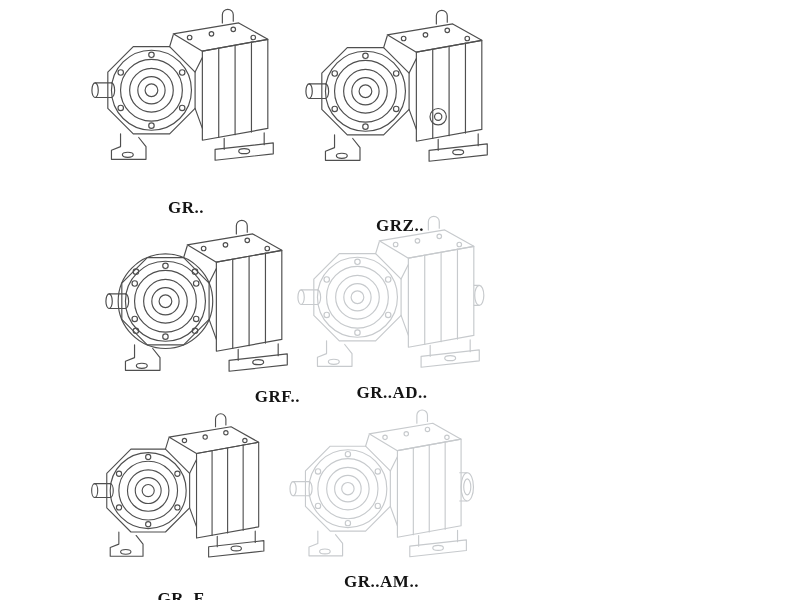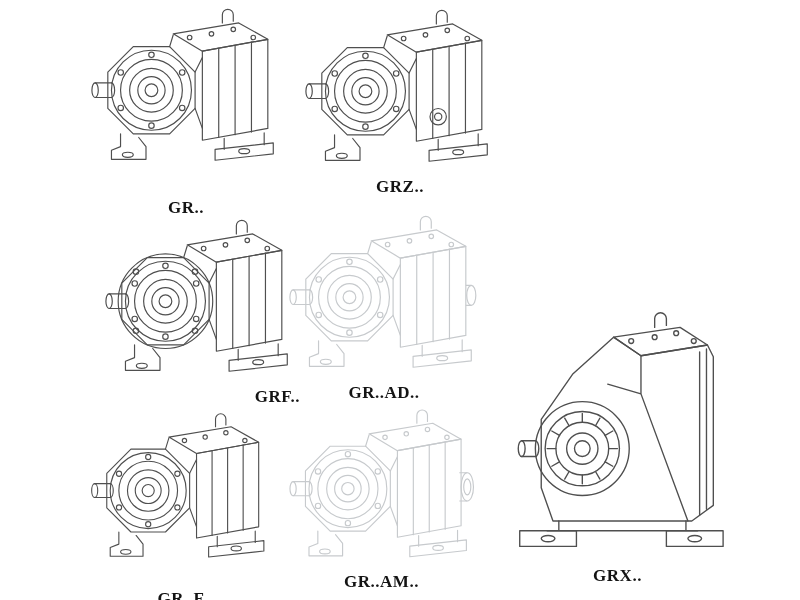--- a/index.html
+++ b/index.html
@@ -137,21 +137,21 @@
 
 <div class="canvas">
 
   <figure style="left:86px;top:1px;width:200px;gap:22px;">
     <svg class="drawing ink" width="200" height="173" viewBox="0 0 220 190">
         <use href="#gb-iso"></use>
       </svg>
     <figcaption>GR..</figcaption>
   </figure>
 
-  <figure style="left:300px;top:2px;width:200px;">
+  <figure style="left:300px;top:2px;width:200px;gap:39px;">
     <svg class="drawing ink" width="200" height="173" viewBox="0 0 220 190">
       <use href="#gb-iso"></use>
       <g fill="none" stroke="currentColor" stroke-width="1.3">
         <circle cx="152" cy="126" r="9"></circle>
           <circle cx="152" cy="126" r="4"></circle>
       </g>
     </svg>
     <figcaption>GRZ..</figcaption>
   </figure>
 
@@ -163,21 +163,21 @@
         <circle cx="72" cy="98" r="52"></circle>
         <circle cx="104.5" cy="65.5" r="3"></circle>
           <circle cx="39.5" cy="65.5" r="3"></circle>
         <circle cx="39.5" cy="130.5" r="3"></circle>
           <circle cx="104.5" cy="130.5" r="3"></circle>
       </g>
     </svg>
     <figcaption>GRF..</figcaption>
   </figure>
 
-  <figure style="left:284px;top:208px;width:200px;">
+  <figure style="left:292px;top:208px;width:200px;">
     <svg class="drawing light" width="200" height="173" viewBox="0 0 220 190">
       <use href="#gb-iso"></use>
       <g fill="none" stroke="currentColor" stroke-width="1.3">
         <path d="M200 85 L206 85 M200 107 L206 107"></path>
         <ellipse cx="206" cy="96" rx="5" ry="11"></ellipse>
       </g>
     </svg>
     <figcaption>GR..AD..</figcaption>
   </figure>
 
@@ -193,20 +193,14 @@
       <use href="#gb-iso"></use>
       <g fill="none" stroke="currentColor" stroke-width="1.3">
         <path d="M198 80 L207 80 M198 112 L207 112"></path>
         <ellipse cx="207" cy="96" rx="7" ry="16"></ellipse>
         <ellipse cx="207" cy="96" rx="4" ry="9"></ellipse>
       </g>
     </svg>
     <figcaption>GR..AM..</figcaption>
   </figure>
 
-  <figure style="left:500px;top:300px;width:235px;">
-    <svg class="drawing ink" width="235" height="264" viewBox="0 0 240 270">
-        <use href="#gb-grx"></use>
-      </svg>
-    <figcaption>GRX..</figcaption>
-  </figure>
 
 </div>
 
 </body></html>

